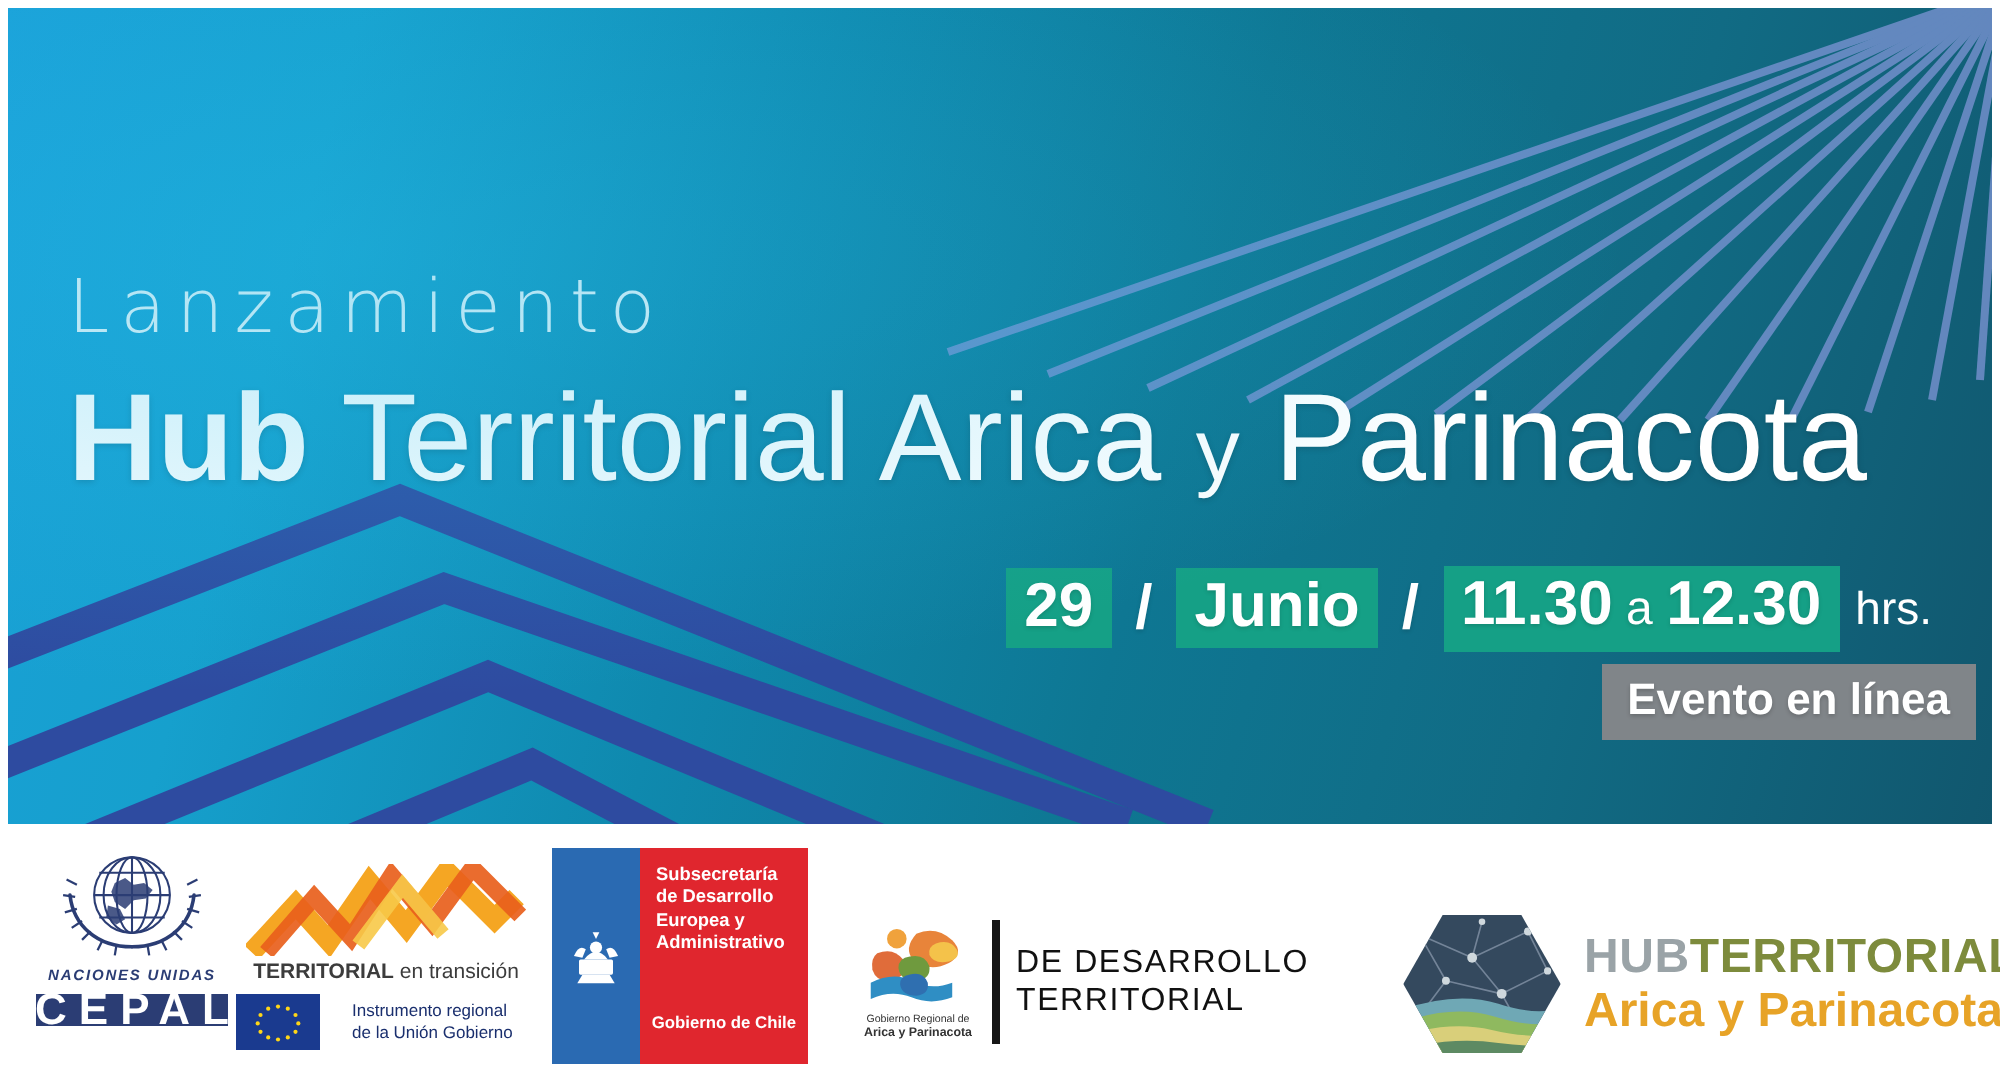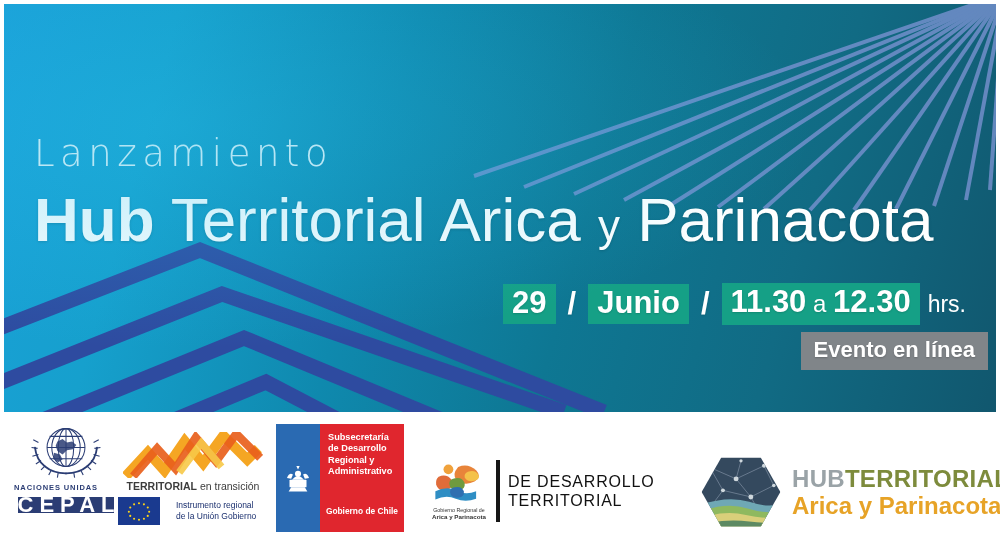--- a/index.html
+++ b/index.html
@@ -80,23 +80,24 @@
   .logobar{
     position:absolute;left:0;top:416px;width:1000px;height:124px;
     background:#ffffff;
   }
   .logo{position:absolute;}
 
   
   .un{left:14px;top:4px;width:104px;}
   .un-emblem{width:104px;height:62px;display:block;margin:0 auto;}
   .un-cap{
-    font-size:7.5px;font-weight:700;
+    text-align:center;font-size:7.5px;font-weight:700;
     letter-spacing:.9px;color:#2b3d74;margin-top:1px;
     font-family:"Liberation Sans", sans-serif;
+    font-style:italic;
   }
   .cepal{
     margin-top:5px;background:#2b3d74;height:16px;width:96px;
     margin-left:4px;
     display:flex;align-items:center;justify-content:center;
   }
   .cepal span{
     color:#ffffff;font-size:22px;font-weight:700;letter-spacing:6px;
     padding-left:6px;font-family:"Liberation Sans", sans-serif;
   }
@@ -298,21 +299,21 @@
               <path d="M7 20 q3 -7 7 -4 l-2 5z"></path>
               <path d="M33 20 q-3 -7 -7 -4 l2 5z"></path>
               <path d="M12 31 l-3 5 h22 l-3 -5z"></path>
               <path d="M18 6 l2 4 2 -4 z"></path>
             </g>
           </svg>
         </div>
         <div class="sub-red">
           <div class="t">Subsecretaría</div>
           <div class="t">de Desarrollo</div>
-          <div class="t">Regional y</div>
+          <div class="t">Europea y</div>
           <div class="t">Administrativo</div>
           <div class="g">Gobierno de Chile</div>
         </div>
       </div>
     </div>
 
     <div class="logo corp">
       <div class="corp-mark">
         <svg width="58" height="44" viewBox="0 0 70 54">
           <circle cx="22" cy="9" r="6" fill="#f0a23c"></circle>

